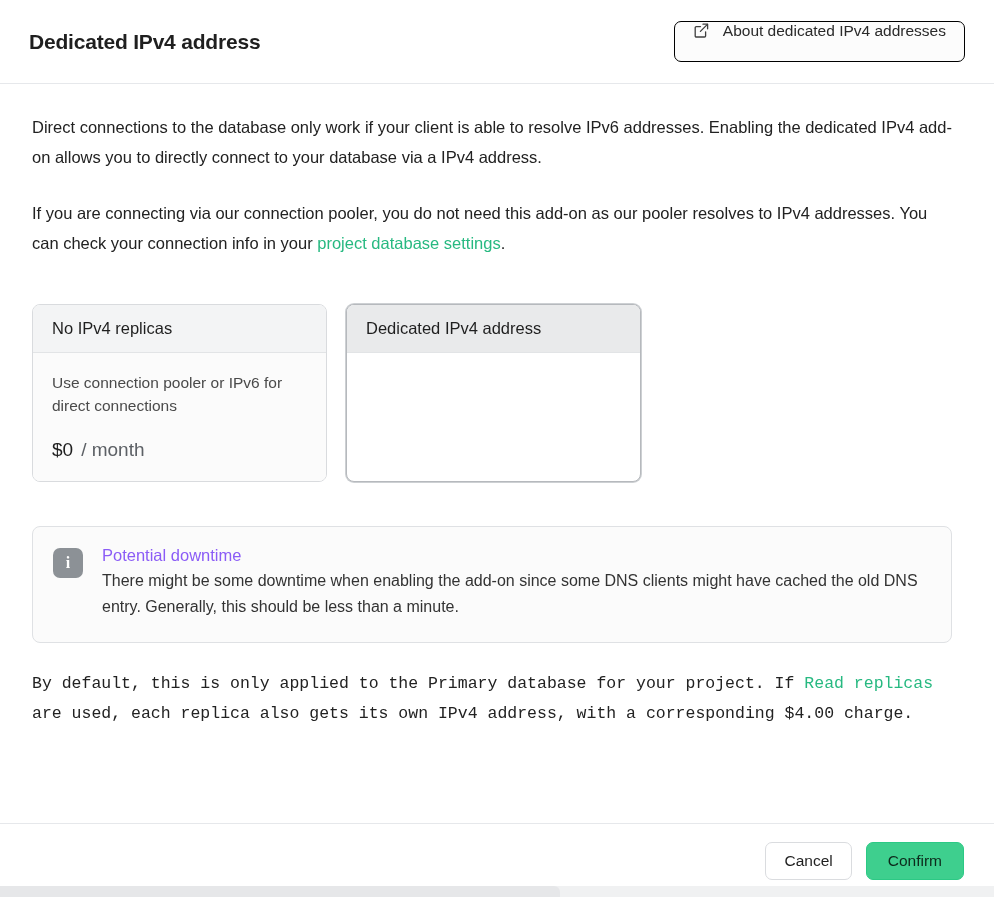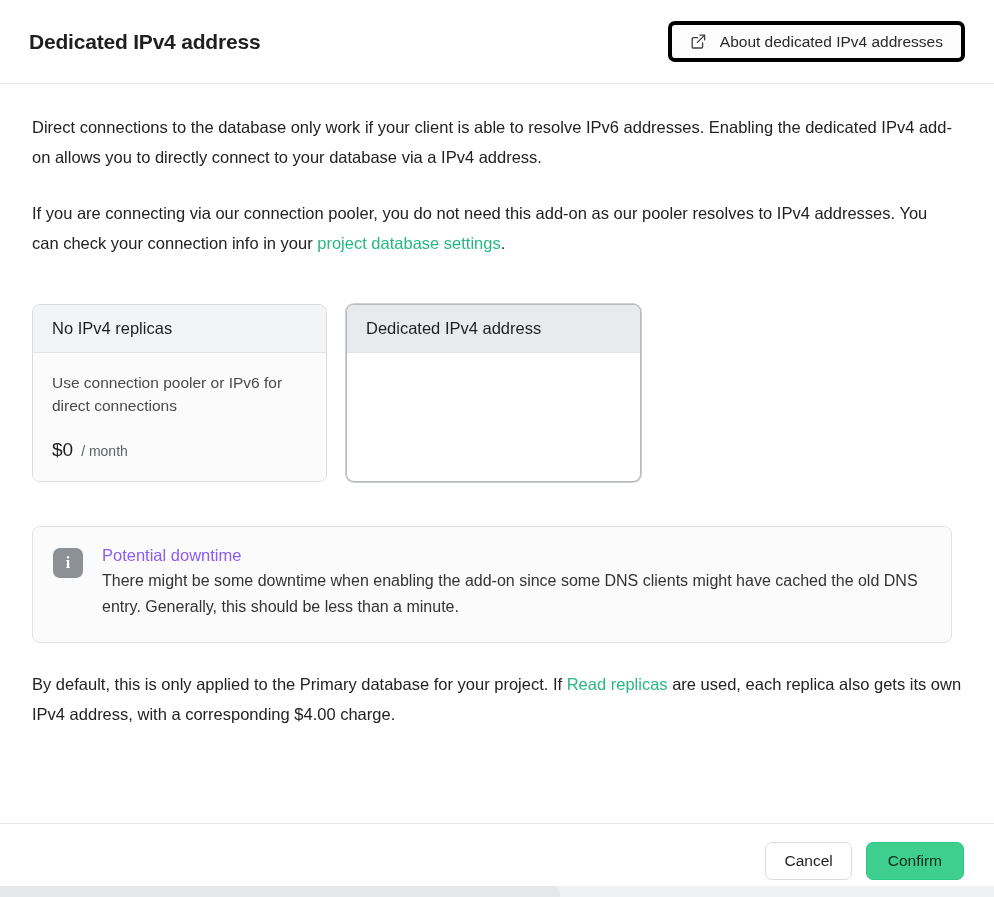--- a/index.html
+++ b/index.html
@@ -36,25 +36,25 @@
     background: #ffffff;
   }
   .header-title {
     font-size: 21px;
     font-weight: bold;
     color: #1f1f1f;
     letter-spacing: -0.2px;
   }
   .about-button {
     display: inline-flex;
-    align-items: center;
+    align-items: flex-start;
     gap: 13px;
     height: 41px;
     padding: 0 18px;
-    border: 4px solid #000000;
+    border: 1px solid #000000;
     border-radius: 7px;
     background: #fcfcfc;
     font-size: 15.5px;
     color: #2a2a2a;
     cursor: pointer;
     white-space: nowrap;
   }
   .ext-icon { display: inline-block; width: 17px; height: 17px; position: relative; }
   .ext-icon svg { display: block; }
 
@@ -121,21 +121,21 @@
   .plan-price-row {
     display: flex;
     align-items: baseline;
     gap: 8px;
   }
   .plan-price {
     font-size: 19px;
     color: #1f1f1f;
   }
   .plan-unit {
-    font-size: 14px;
+    font-size: 19px;
     color: #5d6166;
   }
 
   
   .alert {
     margin-top: 44px;
     border: 1px solid #dfe1e4;
     border-radius: 8px;
     background: #fbfbfb;
     padding: 19px 20px 22px 20px;
@@ -169,20 +169,21 @@
     line-height: 26px;
     color: #333333;
   }
 
   .footnote {
     margin-top: 26px;
     font-size: 16.5px;
     line-height: 30px;
     color: #222222;
     max-width: 930px;
+    font-family: Liberation Mono, monospace;
   }
 
   
   .footer {
     flex: 0 0 74px;
     height: 74px;
     border-top: 1px solid #e6e8eb;
     display: flex;
     align-items: center;
     justify-content: flex-end;

